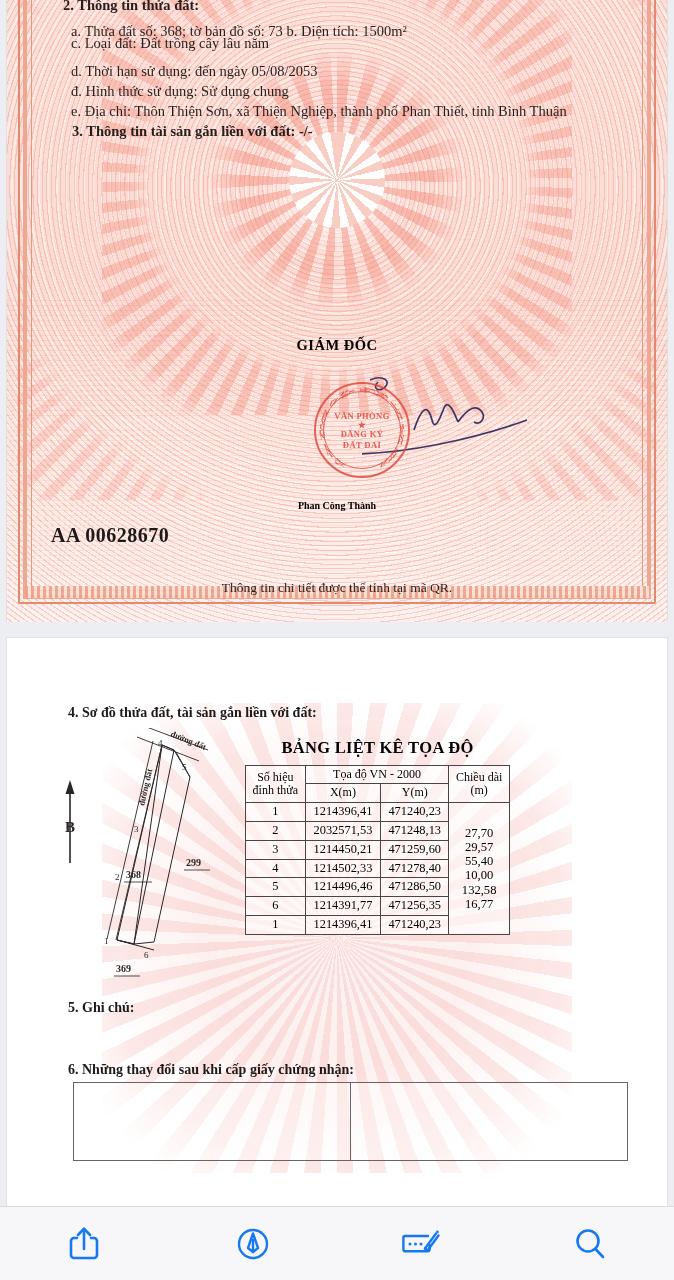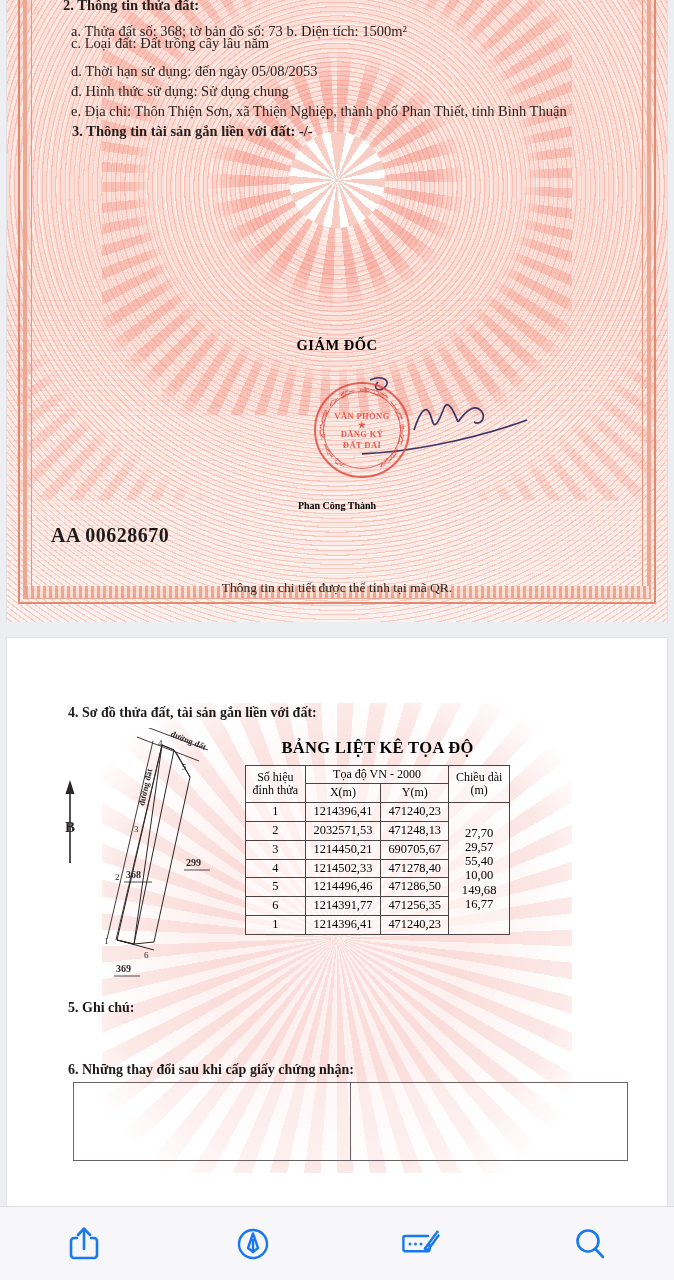--- a/index.html
+++ b/index.html
@@ -423,33 +423,33 @@
     <tbody id="coord-body">
         <tr>
           <td>1</td>
           <td class="num">1214396,41</td>
           <td class="num">471240,23</td>
           <td class="len-cell" rowspan="7">
             <div>27,70</div>
             <div>29,57</div>
             <div>55,40</div>
             <div>10,00</div>
-            <div>149,68</div>
+            <div>132,58</div>
             <div>16,77</div>
           </td>
         </tr>
         <tr>
           <td>2</td>
           <td class="num">2032571,53</td>
           <td class="num">471248,13</td>
         </tr>
         <tr>
           <td>3</td>
           <td class="num">1214450,21</td>
-          <td class="num">690705,67</td>
+          <td class="num">471259,60</td>
         </tr>
         <tr>
           <td>4</td>
           <td class="num">1214502,33</td>
           <td class="num">471278,40</td>
         </tr>
         <tr>
           <td>5</td>
           <td class="num">1214496,46</td>
           <td class="num">471286,50</td>

